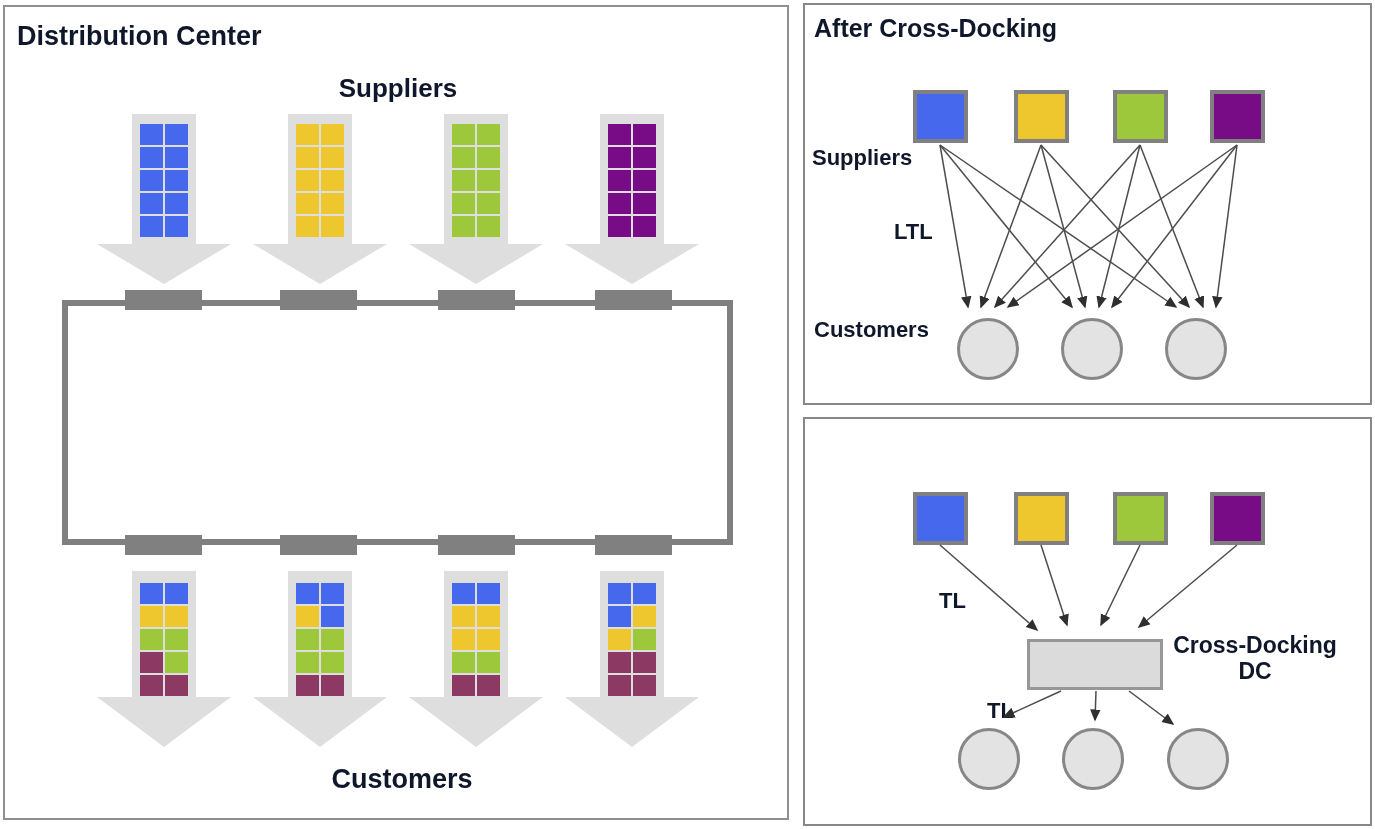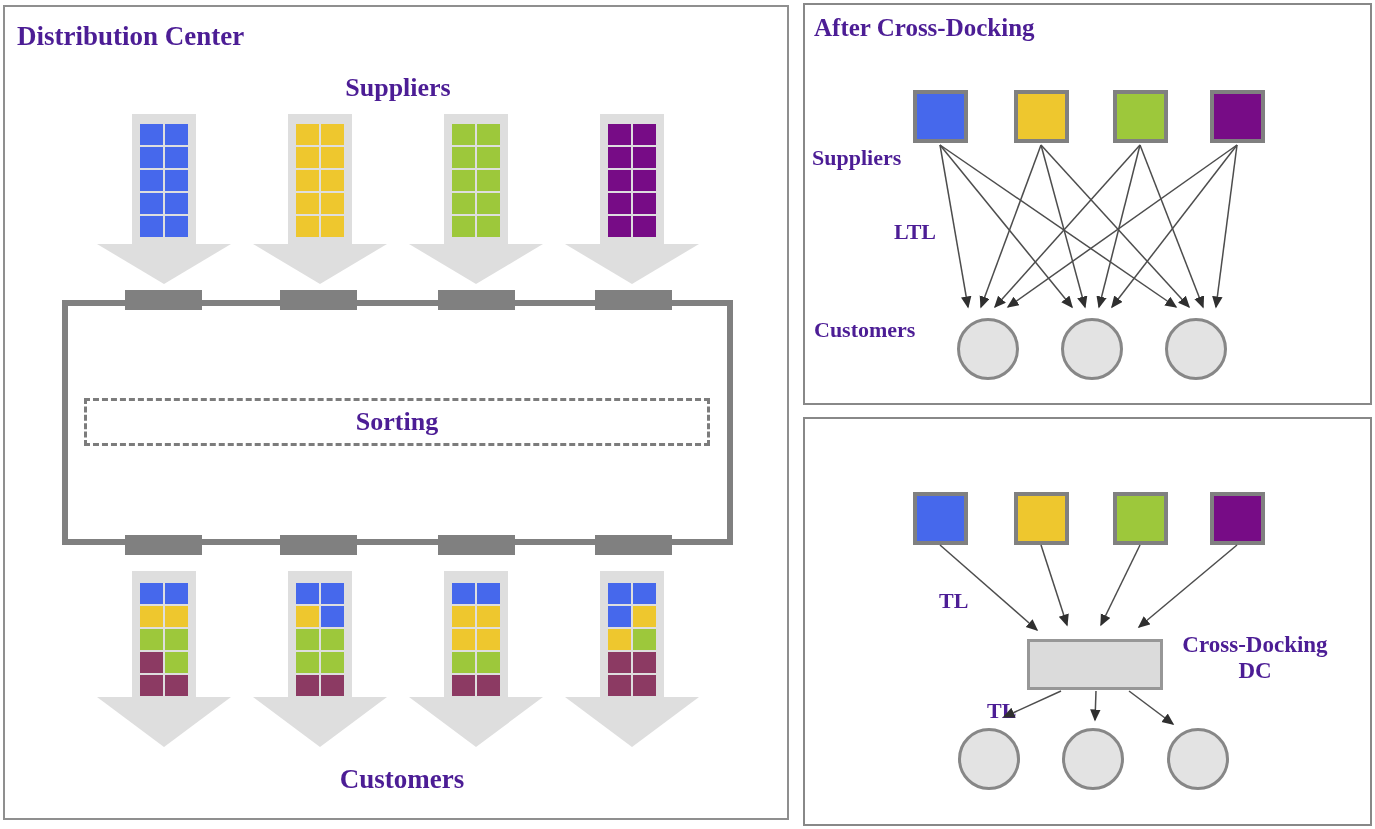--- a/index.html
+++ b/index.html
@@ -1,17 +1,17 @@
 <!DOCTYPE html>
 <html><head>
 <meta charset="utf-8">
 <style>
   html,body{margin:0;padding:0;background:#fff;}
   #stage{position:relative;width:1375px;height:829px;background:#fff;overflow:hidden;
-         font-family:Liberation Serif, serif;color:#4c1d95;}
+         font-family:Liberation Sans, sans-serif;color:#0f172a;}
   .panel{position:absolute;background:#fff;box-sizing:border-box;}
   #left-panel{left:3px;top:5px;width:786px;height:815px;border:2px solid #8f8f8f;}
   #before-panel{left:803px;top:3px;width:569px;height:402px;border:2px solid #888;}
   #after-panel{left:803px;top:417px;width:569px;height:409px;border:2px solid #888;}
   .ttl{position:absolute;font-weight:bold;white-space:nowrap;}
   #lp-title{left:12px;top:14px;font-size:27px;}
   #lp-suppliers{left:247px;top:66px;width:292px;text-align:center;font-size:26px;}
   #lp-customers{left:247px;top:757px;width:300px;text-align:center;font-size:27px;}
   .flow-arrow{position:absolute;}
   .shaft{position:absolute;background:#dedede;}
@@ -39,21 +39,20 @@
 </head>
 <body>
 
 <div id="stage">
 
   <div class="panel" id="left-panel">
     <div class="ttl" id="lp-title">Distribution Center</div>
     <div class="ttl" id="lp-suppliers">Suppliers</div>
 
     <div id="warehouse">
-      <div class="zone" id="zone-sorting">Sorting</div>
     </div>
 
     <div class="ttl" id="lp-customers">Customers</div>
   <div class="flow-arrow" style="left: 92px; top: 107px; width: 134px; height: 170px;">
         <div class="shaft" style="left: 35px; top: 0px; width: 64px; height: 130px;"></div>
         <div class="tri" style="left: 0px; top: 130px; border-left: 67px solid transparent; border-right: 67px solid transparent; border-top: 40px solid rgb(222, 222, 222);"></div>
         <div class="pallet-grid" style="left: 43px; top: 10px;">
           <div class="cell" style="background: rgb(70, 104, 236);"></div>
           <div class="cell" style="background: rgb(70, 104, 236);"></div>
           <div class="cell" style="background: rgb(70, 104, 236);"></div>

